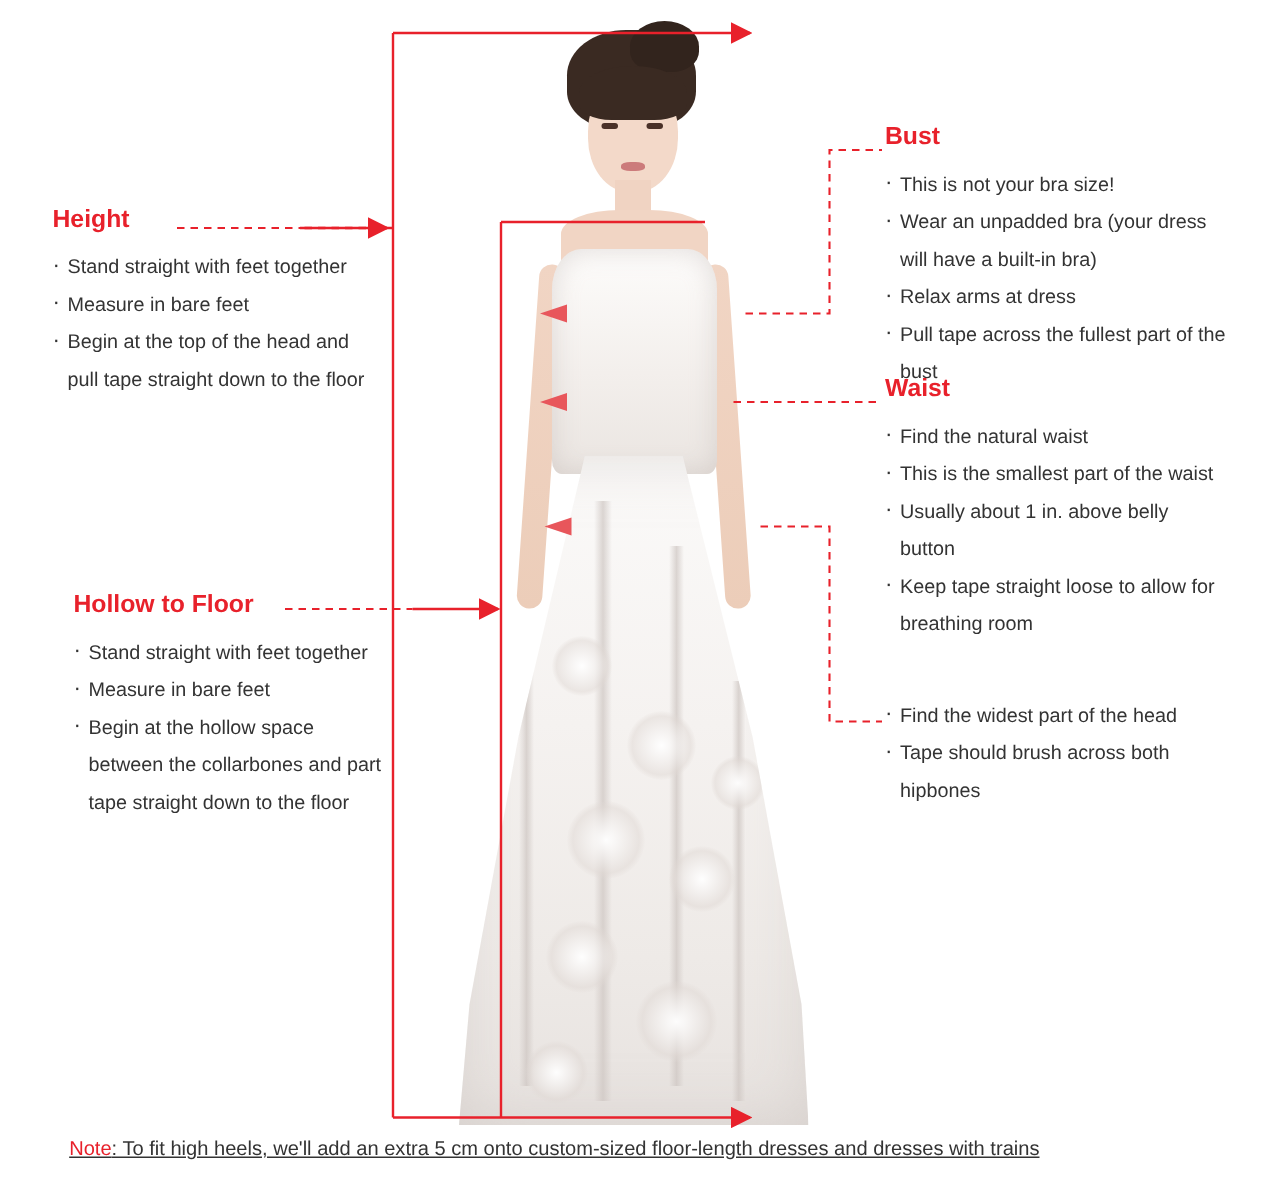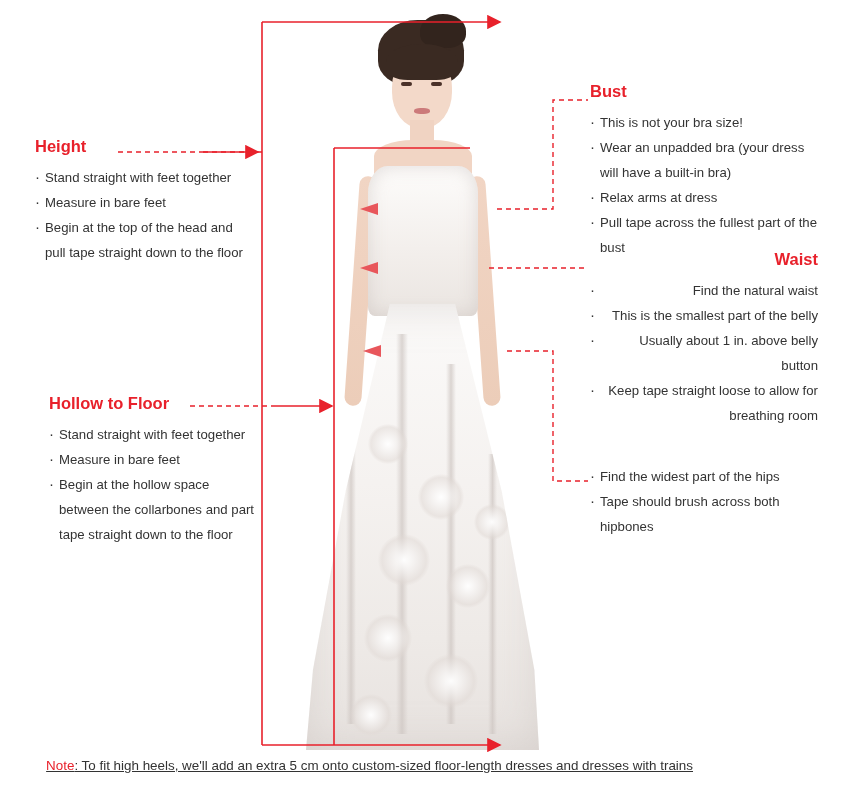--- a/index.html
+++ b/index.html
@@ -106,21 +106,21 @@
   }
   .block li::before {
     content: "·";
     position: absolute; left: 0; top: -1px;
     color: #333; font-size: 15px;
   }
 
   #blk-height      { left: 35px;  top: 137px; width: 212px; }
   #blk-hollow      { left: 49px;  top: 394px; width: 212px; }
   #blk-bust        { left: 590px; top: 82px;  width: 228px; }
-  #blk-waist       { left: 590px; top: 250px; width: 228px; text-align: right; }
+  #blk-waist       { left: 590px; top: 250px; width: 228px; }
   #blk-hips        { left: 590px; top: 464px; width: 228px; }
 
   
   .note {
     position: absolute;
     left: 0; top: 758px; width: 693px;
     text-align: right;
     font-size: 13.4px;
     color: #333;
     text-decoration: underline;
@@ -234,29 +234,29 @@
       <li>Wear an unpadded bra (your dress will have a built-in bra)</li>
       <li>Relax arms at dress</li>
       <li>Pull tape across the fullest part of the bust</li>
     </ul>
   </div>
 
   <div class="block" id="blk-waist">
     <div class="title">Waist</div>
     <ul>
       <li>Find the natural waist</li>
-      <li>This is the smallest part of the belly</li>
+      <li>This is the smallest part of the waist</li>
       <li>Usually about 1 in. above belly button</li>
       <li>Keep tape straight loose to allow for breathing room</li>
     </ul>
   </div>
 
   <div class="block" id="blk-hips">
     <ul>
-      <li>Find the widest part of the hips</li>
+      <li>Find the widest part of the head</li>
       <li>Tape should brush across both hipbones</li>
     </ul>
   </div>
 
   <div class="note">
     <span class="note-label">Note</span><span>: To fit high heels, we'll add an extra 5 cm onto custom-sized floor-length dresses and dresses with trains</span>
   </div>
 
 </div>
 

